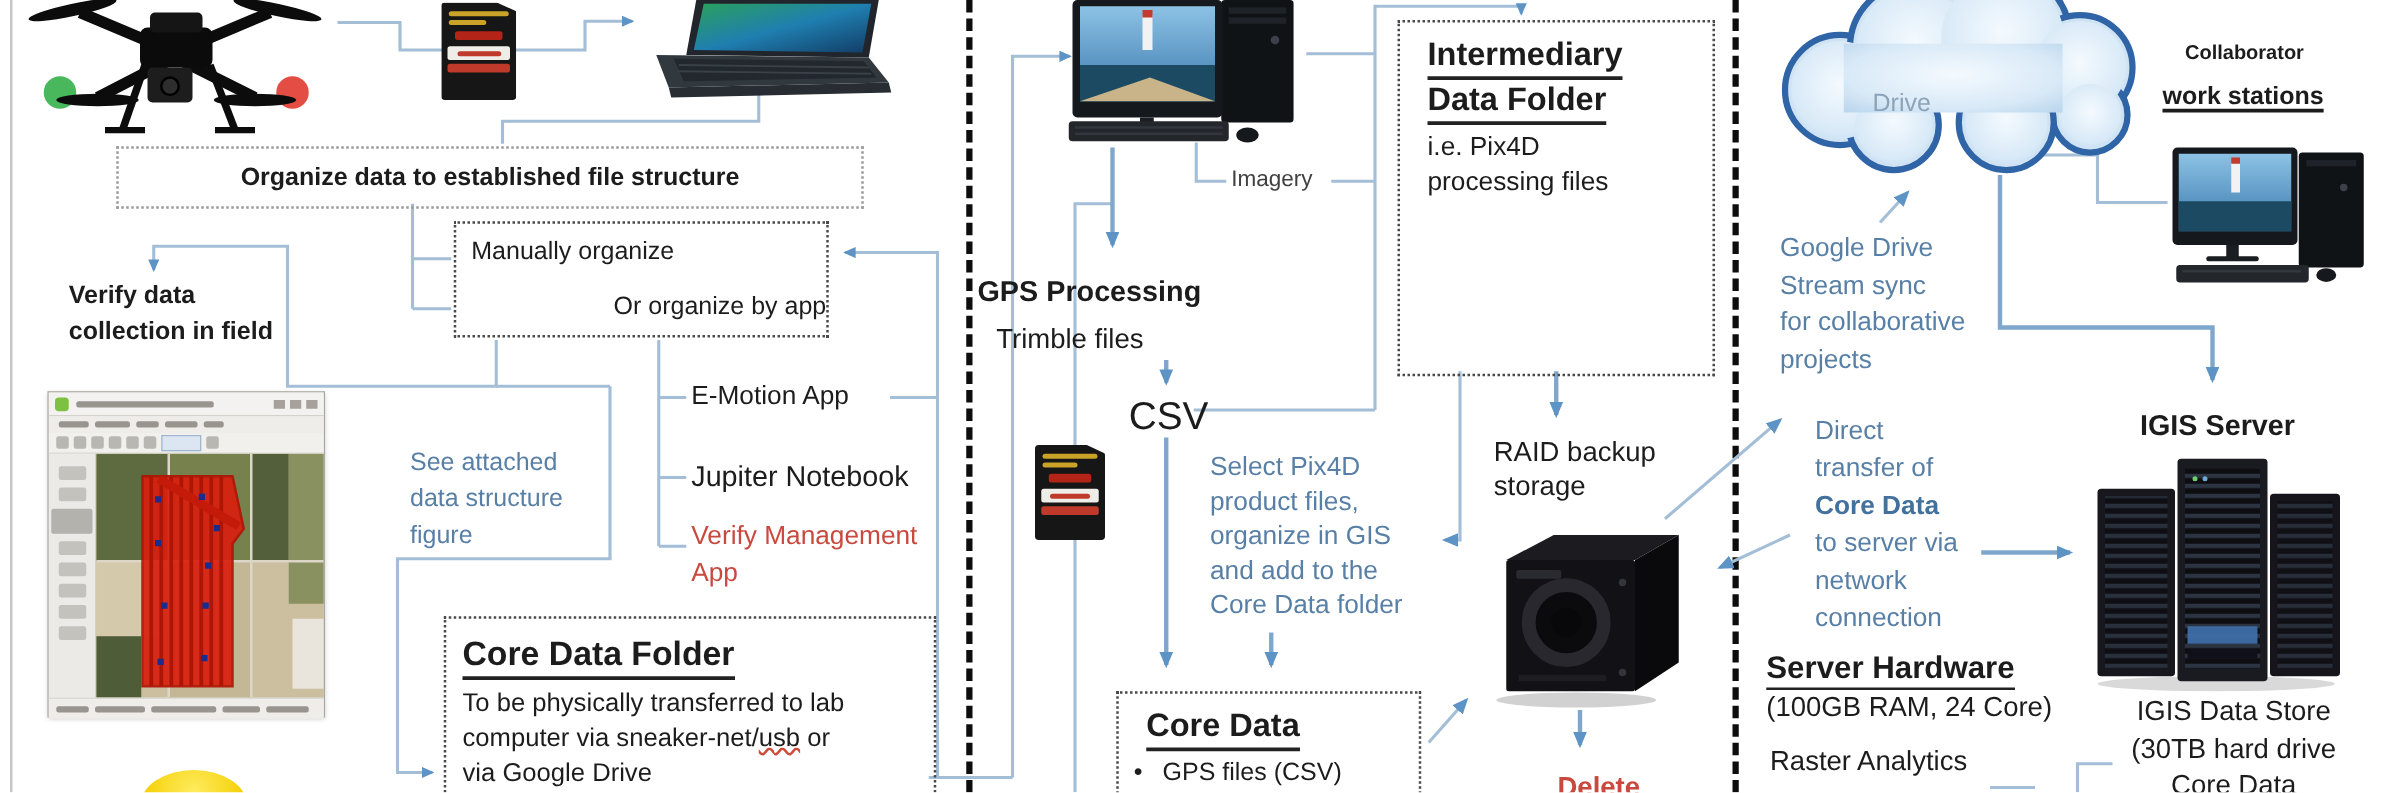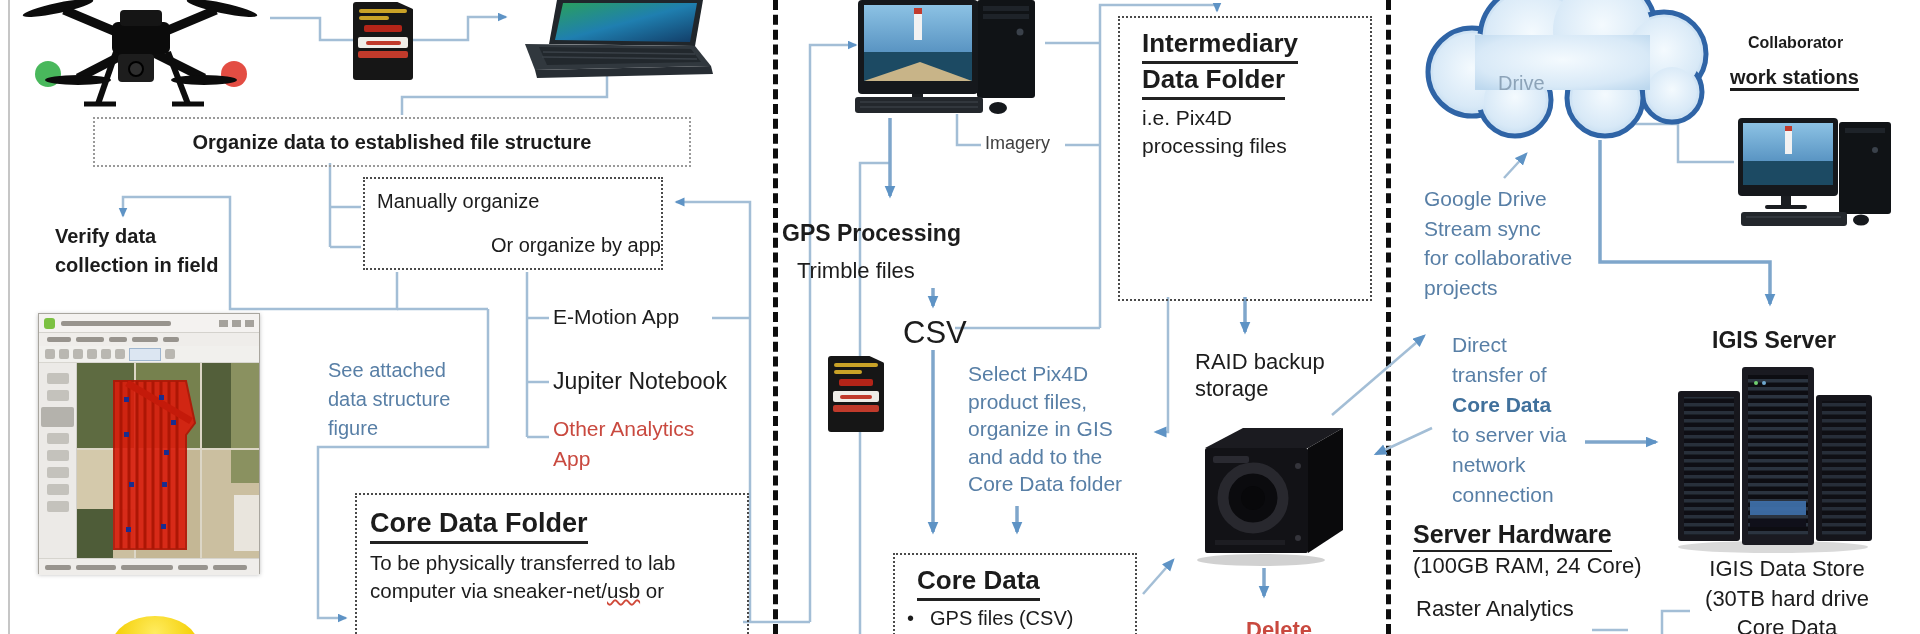--- a/index.html
+++ b/index.html
@@ -164,21 +164,21 @@
 
   <div class="abs ml bold" style="left:55px;top:222px;font-size:20px;line-height:29px;">Verify data
 collection in field</div>
 
   <div class="abs ml blue-note" style="left:328px;top:332px;font-size:20px;line-height:29px;margin-top:24px;">See attached
 data structure
 figure</div>
 
   <div class="abs" style="left:553px;top:305px;font-size:21px;">E-Motion App</div>
   <div class="abs" style="left:553px;top:368px;font-size:23px;">Jupiter Notebook</div>
-  <div class="abs ml red-note" style="left:553px;top:414px;font-size:21px;line-height:30px;">Other Analytics
+  <div class="abs ml red-note" style="left:553px;top:414px;font-size:21px;line-height:30px;">Verify Management
 App</div>
 
   <div class="map-window abs" style="left:38px;top:313px;width:220px;height:259px;">
     <div class="mw-title">
       <span class="mw-logo"></span>
       <span class="sm" style="width:110px;"></span>
       <span class="mw-btns">
           <i></i>
           <i></i>
           <i></i>
@@ -265,20 +265,21 @@
     </div>
   </div>
 
   <div class="sun abs" style="left:112px;top:616px;width:86px;height:58px;"></div>
 
   <div class="dashbox" style="left:355px;top:493px;width:390px;height:160px;">
     <div class="abs bold" style="left:13px;top:13px;font-size:27px;border-bottom:3px solid #222;padding-bottom:2px;">Core Data Folder</div>
     <div class="abs" style="left:13px;top:54px;font-size:20.5px;line-height:28px;">
       <div>To be physically transferred to lab</div>
       <div><span>computer via sneaker-net/</span><span style="text-decoration:underline wavy #D04A3A 2px;">usb</span><span> or</span></div>
+      <div>via Google Drive</div>
     </div>
   </div>
 
   <svg class="abs" style="left:850px;top:0;" width="185" height="120" viewBox="0 0 185 120">
     <defs>
       <linearGradient id="sky1" x1="0" y1="0" x2="0" y2="1">
         <stop offset="0" stop-color="#8CC2E4"></stop>
           <stop offset="1" stop-color="#3A78AE"></stop>
       </linearGradient>
     </defs>

